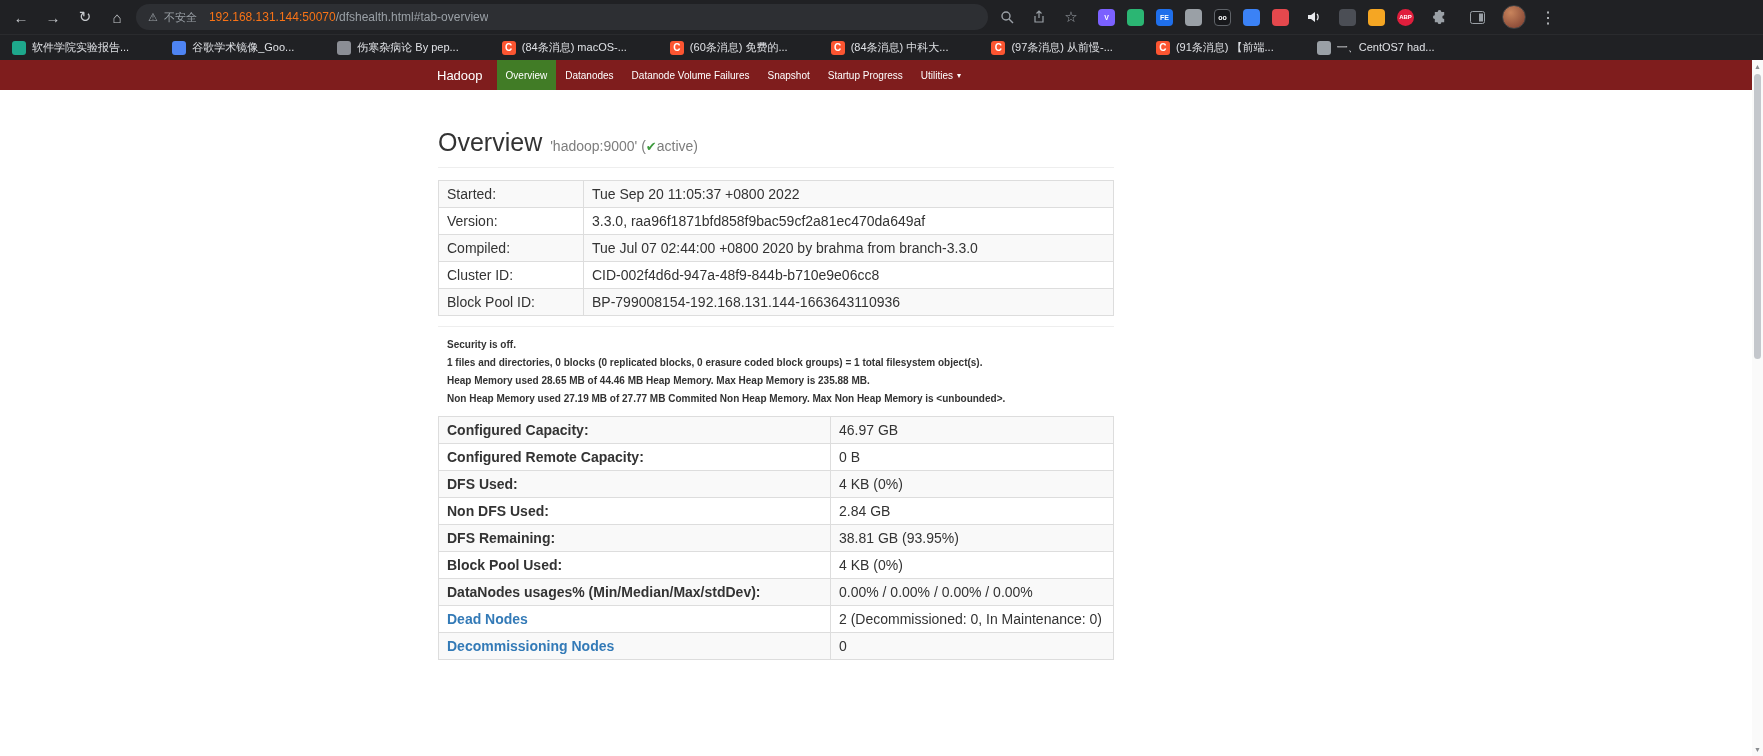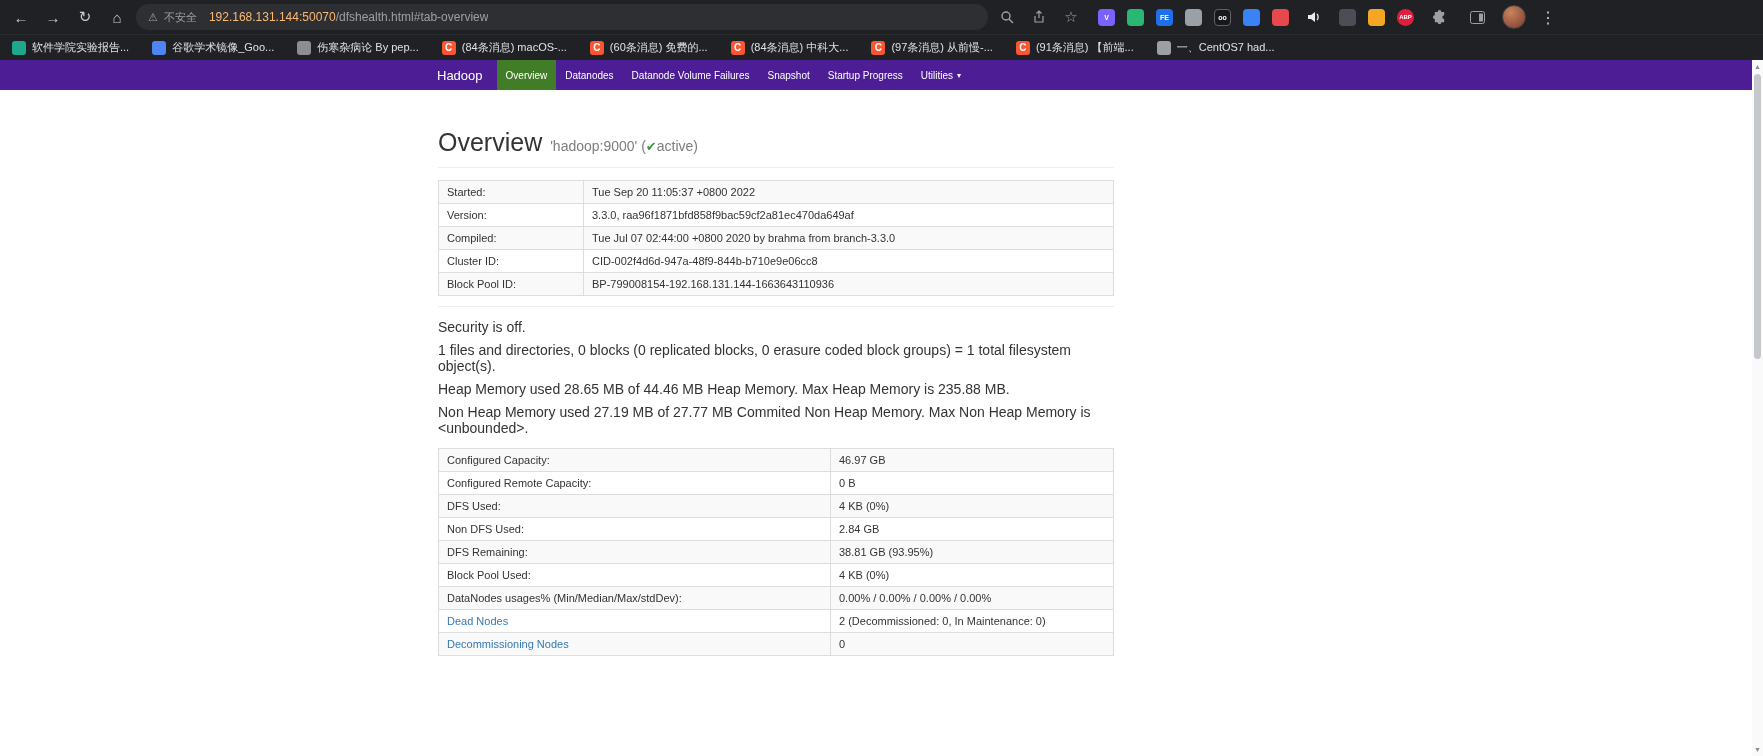--- a/index.html
+++ b/index.html
@@ -9,65 +9,65 @@
   
   .toolbar { height:34px; background:#202124; display:flex; align-items:center;
     padding:0 205px 0 8px; gap:6px; }
   .nav-ico { width:26px; height:26px; display:flex; align-items:center; justify-content:center;
     color:#c7cace; font-size:15px; border-radius:50%; cursor:pointer; flex:none; }
   .omnibox { flex:1; height:26px; background:#2d2f33; border-radius:14px; display:flex;
     align-items:center; padding:0 12px; gap:6px; min-width:0; }
   .warn-ico { color:#9aa0a6; font-size:11px; }
   .warn-label { color:#9aa0a6; font-size:11px; margin-right:6px; }
   .url { font-size:12px; white-space:nowrap; overflow:hidden; }
-  .url .host { color:#fdba74; }
+  .url .host { color:#f97316; }
   .url .path { color:#9aa0a6; }
   .tb-svg { width:26px; height:26px; display:flex; align-items:center; justify-content:center; flex:none; }
   .star { color:#9aa0a6; font-size:15px; }
   .ext-strip { display:flex; align-items:center; gap:12px; margin-left:8px; }
   .ext { width:17px; height:17px; border-radius:4px; color:#fff; font-size:7px; font-weight:bold;
     display:flex; align-items:center; justify-content:center; flex:none; }
   .ext.dark { border:1px solid #5f6368; }
   .ext.round { border-radius:50%; font-size:6px; }
   .avatar { width:24px; height:24px; border-radius:50%; flex:none;
     background:radial-gradient(circle at 35% 30%, #c8845c, #7a3b2e); border:1px solid #3c4043; }
   .dots { color:#c7cace; font-size:16px; width:20px; text-align:center; }
 
   .bookmarks { height:26px; background:#202124; display:flex; align-items:center;
-    padding:0 12px; gap:23px; border-top:1px solid #2a2b2e; }
+    padding:0 12px; gap:43px; border-top:1px solid #2a2b2e; }
   .bm { display:flex; align-items:center; gap:6px; cursor:pointer; }
   .bm-ico { width:14px; height:14px; border-radius:3px; color:#fff; font-size:10px; font-weight:bold;
     display:flex; align-items:center; justify-content:center; flex:none; }
   .bm-label { color:#dfe1e5; font-size:11px; white-space:nowrap; }
 
   
-  .navbar { height:30px; background:#4c1d95; }
+  .navbar { height:30px; background:#7f1d1d; }
   .navbar-inner { margin-left:437px; display:flex; align-items:stretch; height:30px; }
   .brand { color:#fff; font-size:13px; font-weight:500; display:flex; align-items:center;
     padding:0 14px 0 0; }
   .nav-tab { color:#fff; font-size:10px; display:flex; align-items:center; padding:0 9px;
     cursor:pointer; white-space:nowrap; }
   .nav-tab.active { background:#417c26; }
   .caret { font-size:8px; margin-left:4px; }
 
   
   .content { margin-left:438px; width:676px; color:#333; }
   h1.page-h { font-size:25px; font-weight:400; margin:38px 0 6px; color:#333; }
   h1.page-h .sub { font-size:14px; color:#7d7d7d; font-weight:400; margin-left:8px; }
   .check { color:#3c9a3c; font-size:13px; }
   hr { border:0; border-top:1px solid #eee; margin:10px 0 12px; }
   h2.page-h2 { font-size:25px; font-weight:400; margin:30px 0 8px; color:#333; }
-  p.sum { font-size:14px; margin:0 0 7px; color:#333; }
-
-  table.props { border-collapse:collapse; width:100%; font-size:11px; color:#333; }
+  p.sum { font-size:10px; margin:0 9px 7px; color:#333;font-weight:bold; }
+
+  table.props { border-collapse:collapse; width:100%; font-size:14px; color:#333; }
   .props th, .props td { border:1px solid #ddd; padding:5px 8px; text-align:left; vertical-align:top; }
   .props tbody tr:nth-child(odd) { background:#f9f9f9; }
   table.info th { width:145px; font-weight:400; }
   table.cluster { margin-top:12px; }
-  table.cluster th { width:392px; font-weight:normal; }
+  table.cluster th { width:392px; font-weight:bold; }
   .props a { color:#337ab7; text-decoration:none; cursor:pointer; }
 
   
   .scrollbar { position:absolute; right:0; top:60px; width:11px; height:696px; background:#fafafa; }
   .sb-arrow { height:13px; display:flex; align-items:center; justify-content:center;
     color:#8a8d91; font-size:7px; }
   .sb-arrow.down { position:absolute; bottom:0; left:0; right:0; }
   .sb-thumb { position:absolute; top:14px; left:2px; width:7px; height:285px;
     background:#c4c7cc; border-radius:4px; }
 </style>

